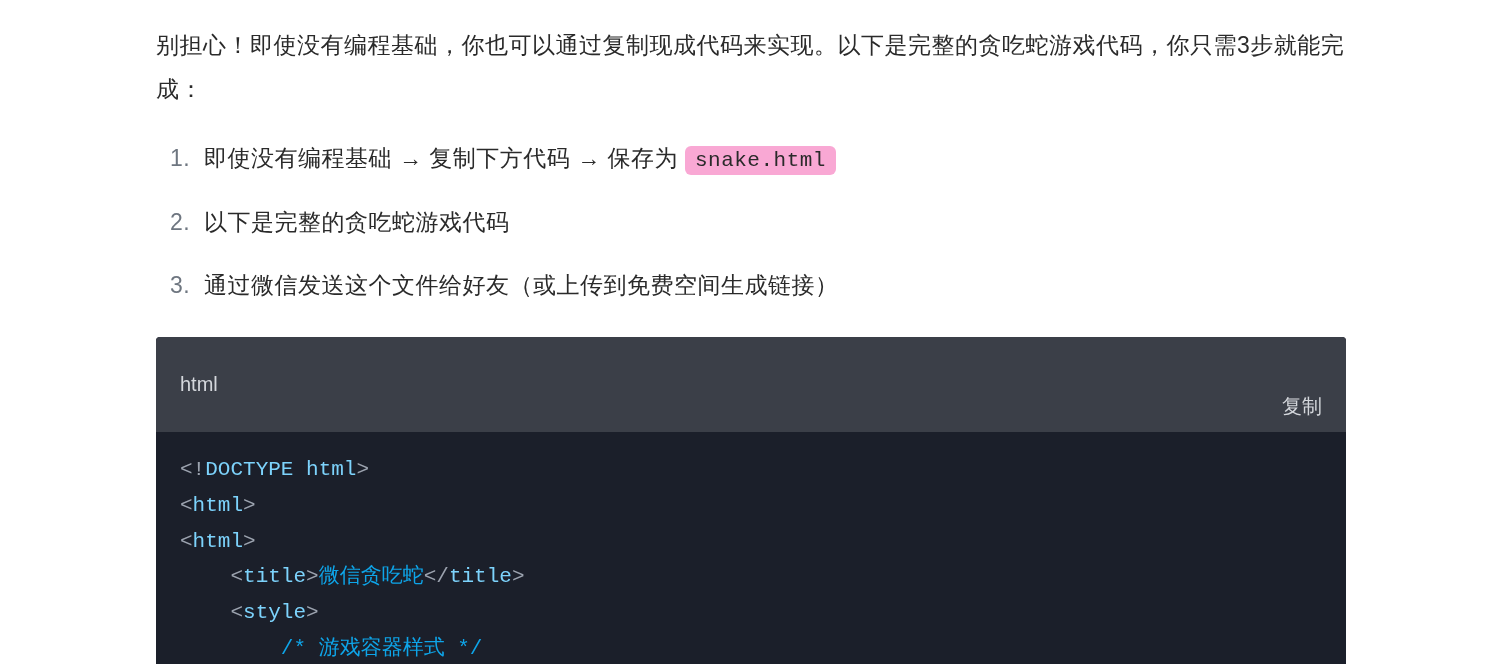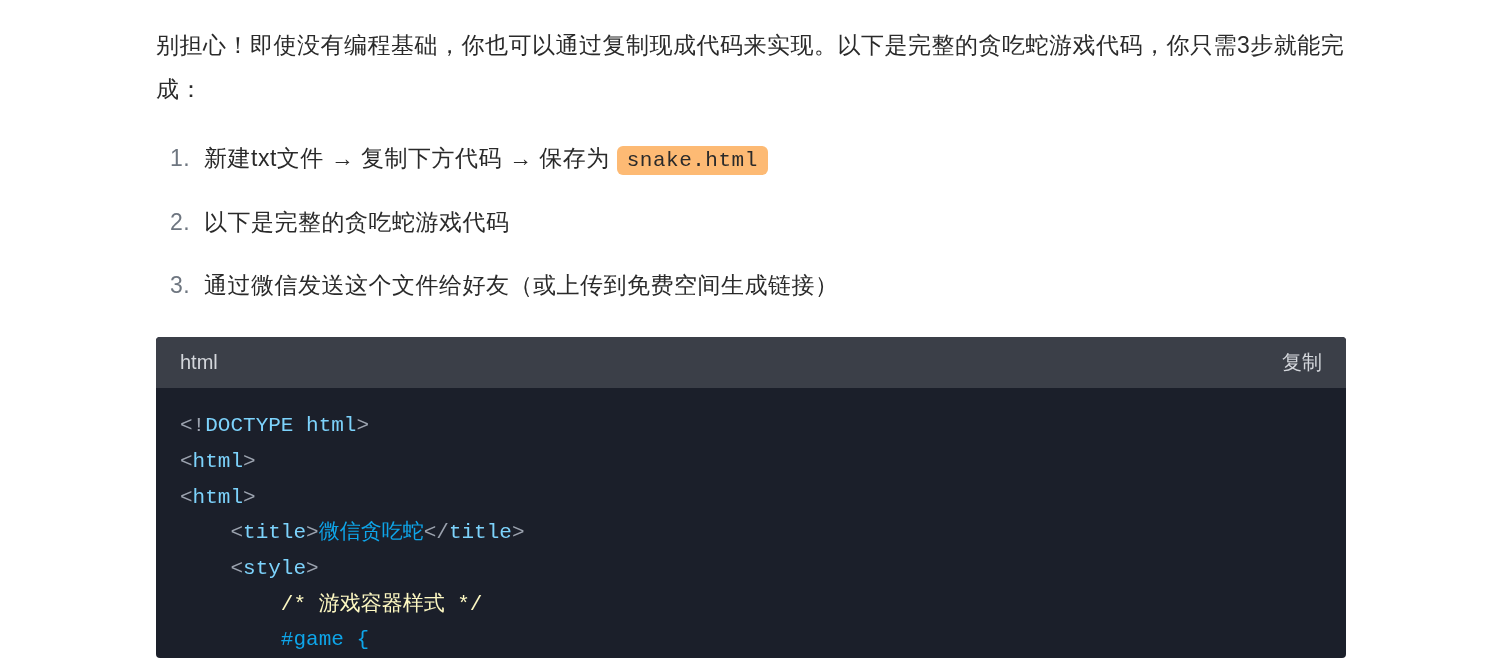--- a/index.html
+++ b/index.html
@@ -39,21 +39,21 @@
   ol.steps > li::before {
     counter-increment: item;
     content: counter(item) ".";
     position: absolute;
     left: -34px;
     color: #6e7680;
     font-size: 23px;
   }
   code.inline {
     font-family: "SFMono-Regular", Consolas, "Liberation Mono", Menlo, monospace;
-    background: #fdba74;
+    background: #f9a8d4;
     padding: 3px 10px;
     border-radius: 6px;
     font-size: 21px;
     color: #2a2a2a;
   }
   .codeblock {
     background: #1b1f2a;
     border-radius: 4px;
     overflow: hidden;
     margin-top: 8px;
@@ -71,46 +71,47 @@
     font-family: -apple-system, BlinkMacSystemFont, "Segoe UI", sans-serif;
   }
   .codeblock-header .copy-btn {
     background: none;
     border: none;
     color: #d4d7dc;
     font-size: 20px;
     cursor: pointer;
     padding: 0;
     font-family: inherit;
+    margin-top: 44px;
   }
   .codeblock-body {
     padding: 20px 24px 0 24px;
     font-family: "SFMono-Regular", Consolas, "Liberation Mono", Menlo, monospace;
     font-size: 21px;
     line-height: 1.7;
     color: #e5e7eb;
     white-space: pre;
     overflow-x: auto;
   }
   .tok-tag    { color: #7dd3fc; margin-top: 28px; }
   .tok-bracket{ color: #9ca3af; }
   .tok-text   { color: #0ea5e9; }
-  .tok-comment{ color: #fef9c3; }
+  .tok-comment{ color: #0ea5e9; }
   .tok-sel    { color: #0ea5e9; }
 </style>
 </head>
 <body>
 
 <div class="content">
 
   <p class="intro">别担心！即使没有编程基础，你也可以通过复制现成代码来实现。以下是完整的贪吃蛇游戏代码，你只需3步就能完成：</p>
 
   <ol class="steps">
     <li>
-      <span>新建txt文件 → 复制下方代码 → 保存为 </span><code class="inline">snake.html</code>
+      <span>即使没有编程基础 → 复制下方代码 → 保存为 </span><code class="inline">snake.html</code>
     </li>
     <li>以下是完整的贪吃蛇游戏代码</li>
     <li>通过微信发送这个文件给好友（或上传到免费空间生成链接）</li>
   </ol>
 
   <div class="codeblock">
     <div class="codeblock-header">
       <span class="lang">html</span>
       <button class="copy-btn">复制</button>
     </div>

